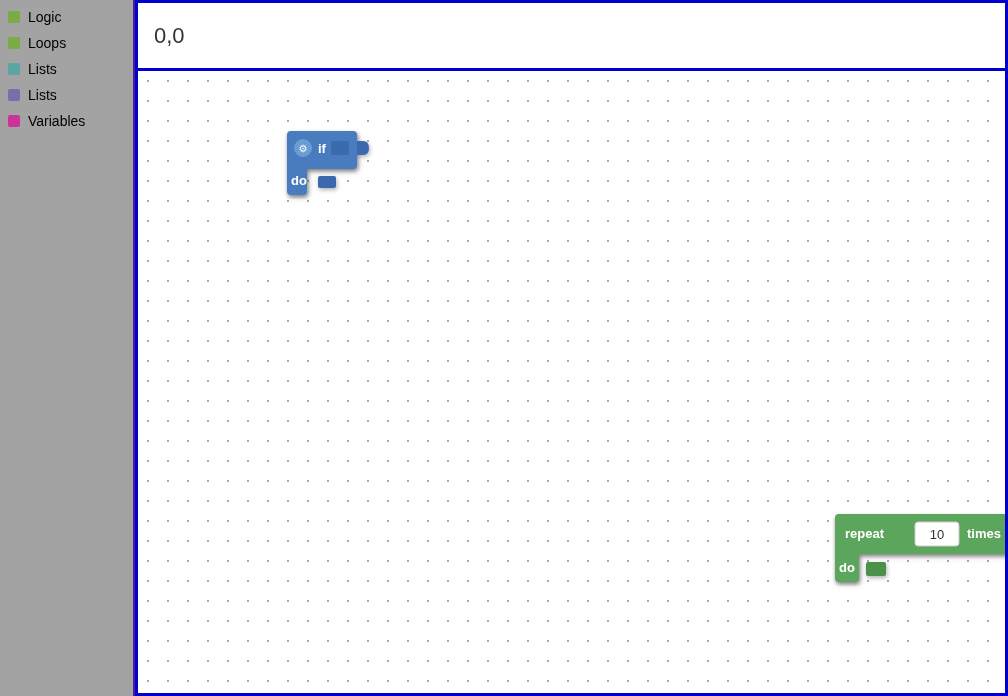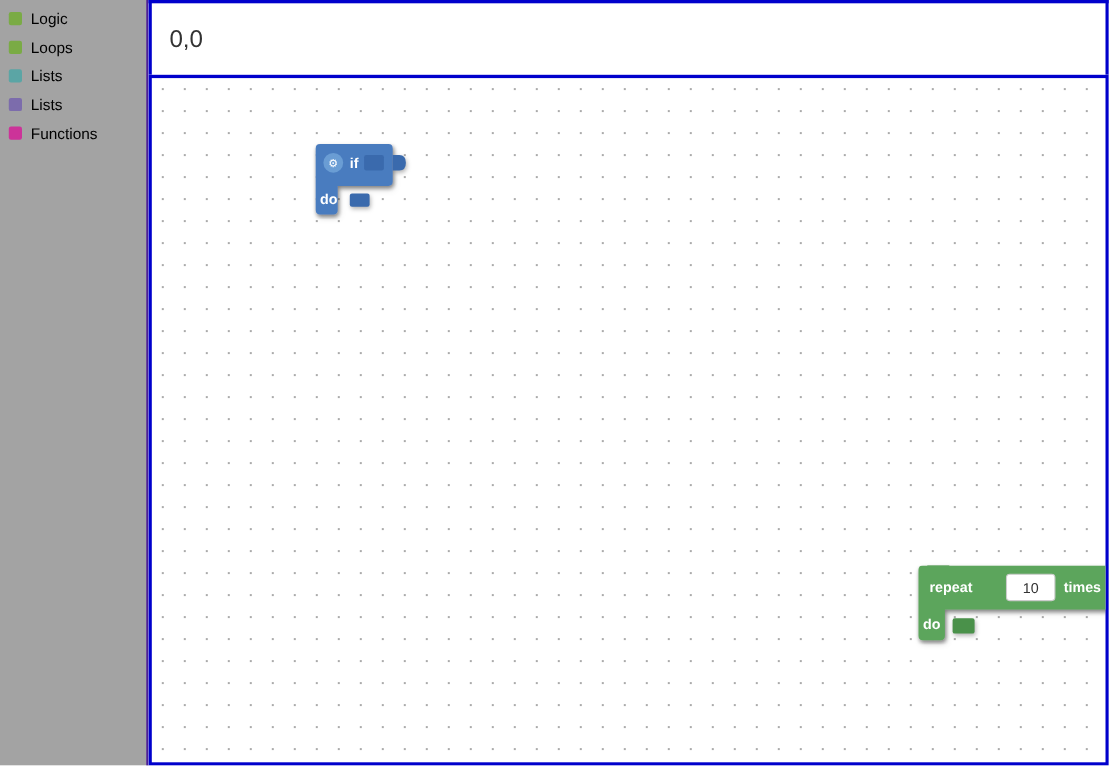--- a/index.html
+++ b/index.html
@@ -92,21 +92,21 @@
     <div class="sidebar-item">
       <span class="color-dot" style="background: rgb(91, 165, 165);"></span>
       <span>Lists</span>
     </div>
     <div class="sidebar-item">
       <span class="color-dot" style="background: rgb(124, 108, 172);"></span>
       <span>Lists</span>
     </div>
     <div class="sidebar-item">
       <span class="color-dot" style="background: rgb(204, 51, 153);"></span>
-      <span>Functions</span>
+      <span>Variables</span>
     </div>
   </div>
 
 <div id="main-area">
   <div id="coord-bar">
     <span>0,0</span>
   </div>
   <div id="workspace">
 
     <div class="if-block-shape" style="position:absolute; left:145px; top:60px;">

